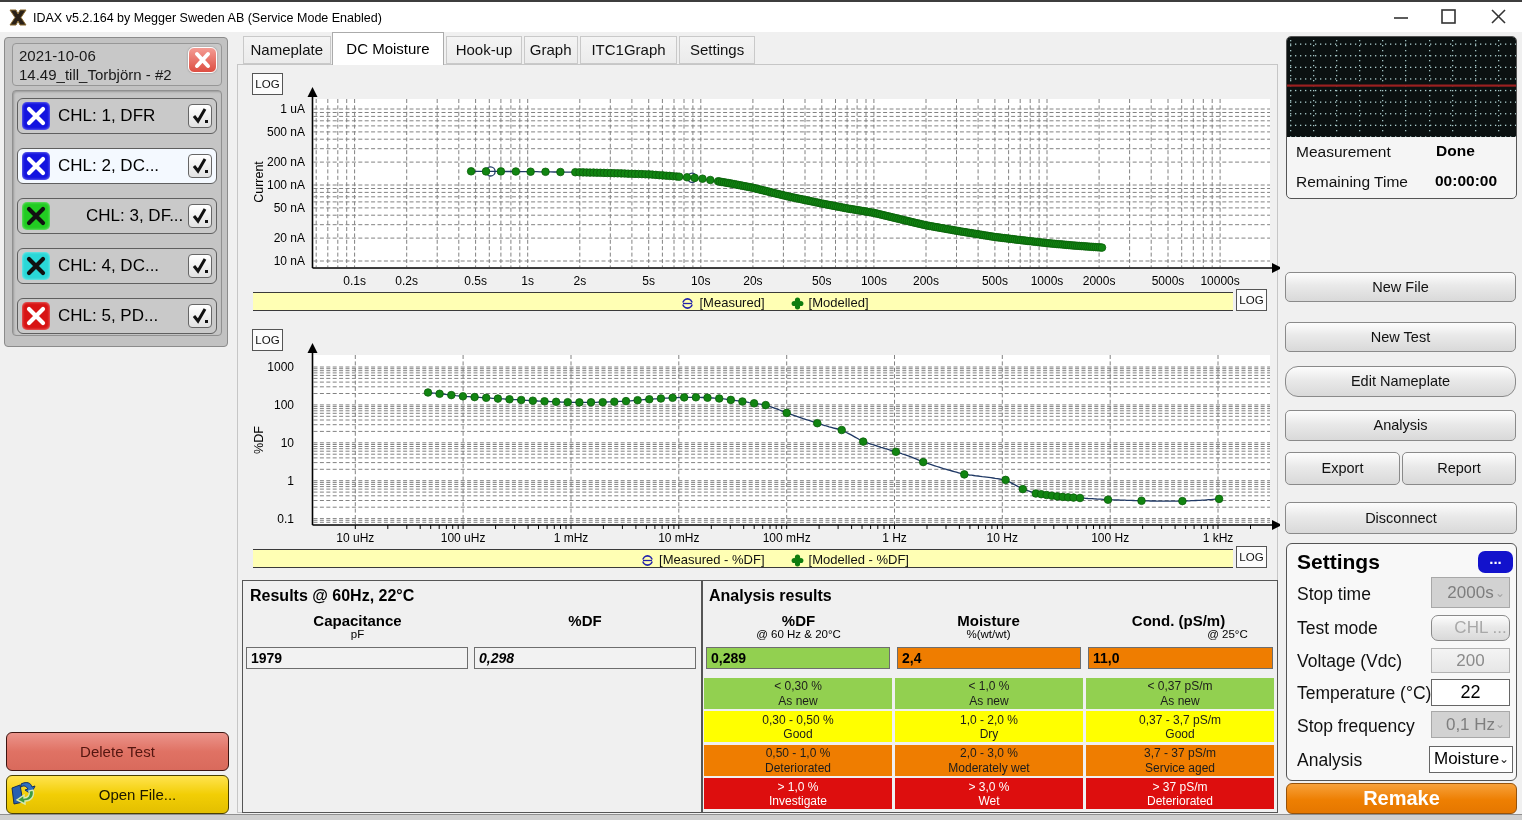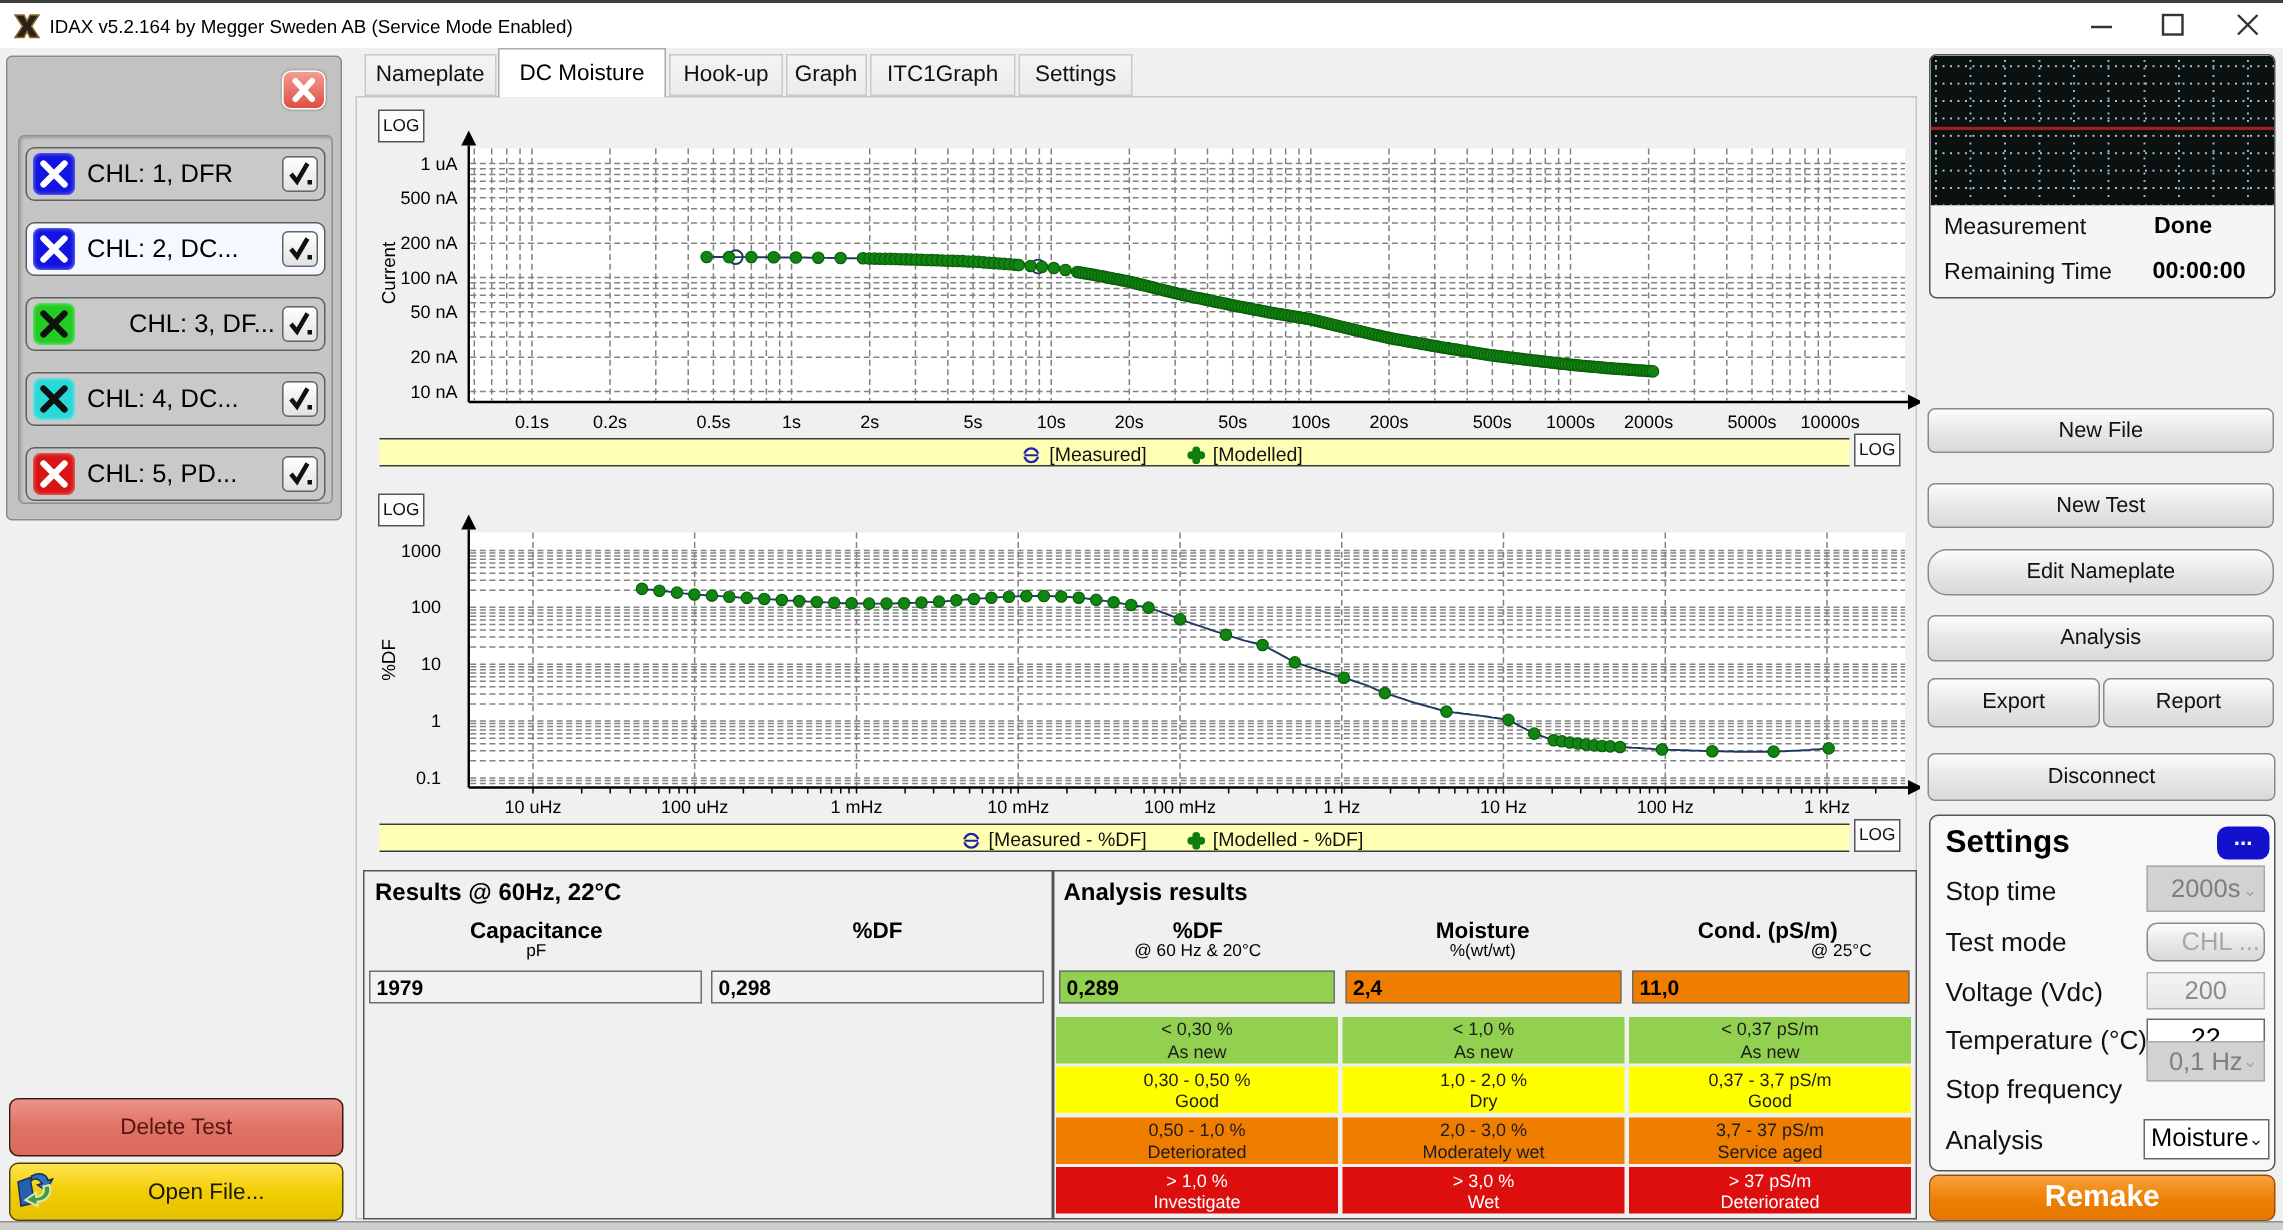--- a/index.html
+++ b/index.html
@@ -23,20 +23,21 @@
 </svg>
 <div class="abs" style="left:33px;top:9px;font-size:12.5px;color:#000;">IDAX v5.2.164 by Megger Sweden AB (Service Mode Enabled)</div>
 <svg class="abs" style="left:1390px;top:6px;" width="125" height="18" viewBox="0 0 125 18">
  <line x1="4" y1="10" x2="18" y2="10" stroke="#333" stroke-width="1.6"></line>
  <rect x="52" y="2" width="13" height="13" fill="none" stroke="#333" stroke-width="1.6"></rect>
  <line x1="102" y1="2" x2="115" y2="15" stroke="#333" stroke-width="1.6"></line>
  <line x1="115" y1="2" x2="102" y2="15" stroke="#333" stroke-width="1.6"></line>
 </svg>
 
 <div class="abs" style="left:4px;top:35px;width:224px;height:310px;background:#c2c2c2;border:1px solid #8b8b8b;border-radius:4px;"></div>
+<div class="abs" style="left:12px;top:41px;width:210px;height:43px;background:#c8c8c8;border:1px solid #979797;border-radius:4px;font-size:15px;color:#1a1a1a;padding:2px 0 0 6px;line-height:19px;">2021-10-06<br>14.49_till_Torbjörn - #2</div>
 <div class="abs" style="left:188px;top:45px;width:29px;height:26px;background:linear-gradient(#f49c94,#dd4e42);border:1px solid #fff;border-radius:6px;box-shadow:0 0 2px #888;">
  <svg width="27" height="24" viewBox="0 0 27 24">
         <path d="M8 6 L19 18 M19 6 L8 18" stroke="#fff" stroke-width="4" stroke-linecap="round"></path>
       </svg>
 </div>
 <div class="abs" style="left:12px;top:88px;width:210px;height:246px;background:#c5c5c5;border:1px solid #909090;border-radius:4px;box-shadow:inset 1px 1px 2px #9a9a9a;"></div>
 <div class="abs chlbtn" style="left:17px;top:96px;width:200px;height:36px;background:#c9c9c9;"></div>
 <div class="abs" style="left:22px;top:100px;width:28px;height:28px;background:#1414e0;border-radius:5px;box-shadow:inset 0 0 3px rgba(255,255,255,.6);"><svg width="28" height="28" viewBox="0 0 28 28">
         <path d="M7 7 L21 21 M21 7 L7 21" stroke="#fff" stroke-width="4.2" stroke-linecap="round"></path>
       </svg></div>
@@ -660,21 +661,21 @@
       </svg>
  <span>[Modelled - %DF]</span>
 </div>
 
 <div class="abs" style="left:242px;top:578px;width:460px;height:233px;border:1.4px solid #555;background:#f0f0f0;"></div>
 <div class="abs" style="left:250px;top:585px;font-size:16px;font-weight:bold;color:#000;">Results @ 60Hz, 22°C</div>
 <div class="shead" style="left:280px;top:610px;width:155px;">Capacitance</div>
 <div class="ssub" style="left:280px;top:626px;width:155px;">pF</div>
 <div class="shead" style="left:510px;top:610px;width:150px;">%DF</div>
 <div class="valbox" style="left:246px;top:645px;width:222px;background:#f2f2f2;">1979</div>
-<div class="valbox" style="left:474px;top:645px;width:222px;background:#f2f2f2;">0,298</div>
+<div class="valbox" style="left:474px;top:645px;width:222px;background:#f2f2f2;font-style:italic;">0,298</div>
 
 <div class="abs" style="left:702px;top:578px;width:576px;height:233px;border:1.4px solid #555;background:#f0f0f0;"></div>
 <div class="abs" style="left:709px;top:585px;font-size:16px;font-weight:bold;color:#000;">Analysis results</div>
 <div class="shead" style="left:721px;top:610px;width:155px;">%DF</div>
 <div class="ssub" style="left:721px;top:626px;width:155px;">@ 60 Hz &amp; 20°C</div>
 <div class="shead" style="left:911px;top:610px;width:155px;">Moisture</div>
 <div class="ssub" style="left:911px;top:626px;width:155px;">%(wt/wt)</div>
 <div class="shead" style="left:1101px;top:610px;width:155px;">Cond. (pS/m)</div>
 <div class="ssub" style="left:1150px;top:626px;width:155px;">@ 25°C</div>
 <div class="valbox" style="left:706px;top:645px;width:184px;background:#92d050;">0,289</div>
@@ -1321,19 +1322,19 @@
 <div class="abs" style="left:1478px;top:549px;width:35px;height:22px;background:#1212cc;border-radius:7px;color:#fff;font-weight:bold;text-align:center;line-height:16px;font-size:15px;">...</div>
 <div class="slab" style="top:582px;">Stop time</div>
 <div class="sctl" style="top:575px;height:31px;background:#d2d2d2;border:1px solid #a8a8a8;font-size:17px;color:#7e7e7e;text-align:center;line-height:29px;">2000s<span style="position:absolute;right:4px;top:1px;color:#a5a5a5;font-size:12px;">⌄</span></div>
 <div class="slab" style="top:616px;">Test mode</div>
 <div class="sctl btn3d" style="top:613px;height:26px;border-radius:7px;font-size:17px;color:#a8a8a8;line-height:24px;padding-left:20px;">CHL ...</div>
 <div class="slab" style="top:649px;">Voltage (Vdc)</div>
 <div class="sctl" style="top:646px;height:25px;background:linear-gradient(#f4f4f4,#e6e6e6);border:1px solid #b2b2b2;font-size:17px;color:#8b8b8b;text-align:center;line-height:23px;">200</div>
 <div class="slab" style="top:681px;">Temperature (°C)</div>
 <div class="sctl" style="top:677px;height:27px;background:#fff;border:1.4px solid #666;font-size:18px;color:#000;text-align:center;line-height:24px;">22</div>
 <div class="slab" style="top:714px;">Stop frequency</div>
-<div class="sctl" style="top:692px;height:27px;background:#d2d2d2;border:1px solid #a8a8a8;font-size:17px;color:#7e7e7e;text-align:center;line-height:25px;">0,1 Hz<span style="position:absolute;right:4px;top:0px;color:#a5a5a5;font-size:12px;">⌄</span></div>
+<div class="sctl" style="top:709px;height:27px;background:#d2d2d2;border:1px solid #a8a8a8;font-size:17px;color:#7e7e7e;text-align:center;line-height:25px;">0,1 Hz<span style="position:absolute;right:4px;top:0px;color:#a5a5a5;font-size:12px;">⌄</span></div>
 <div class="slab" style="top:748px;">Analysis</div>
 <div class="sctl" style="top:744px;left:1429px;width:84px;height:27px;background:#fff;border:1.4px solid #666;font-size:17px;color:#000;text-align:left;padding-left:4px;line-height:24px;">Moisture<span style="position:absolute;right:3px;top:0px;color:#222;font-size:12px;">⌄</span></div>
 <div class="abs" style="left:1286px;top:781px;width:231px;height:31px;background:linear-gradient(#f7a13b,#ee7f02 55%,#e57700);border:1.4px solid #96520a;border-radius:6px;text-align:center;line-height:29px;font-size:20px;font-weight:bold;color:#fff;">Remake</div>
 
 <div class="abs" style="left:0;top:812px;width:1522px;height:8px;background:#cfcfcf;border-top:1px solid #8f8f8f;"></div>
 </div>
 
 </body></html>

